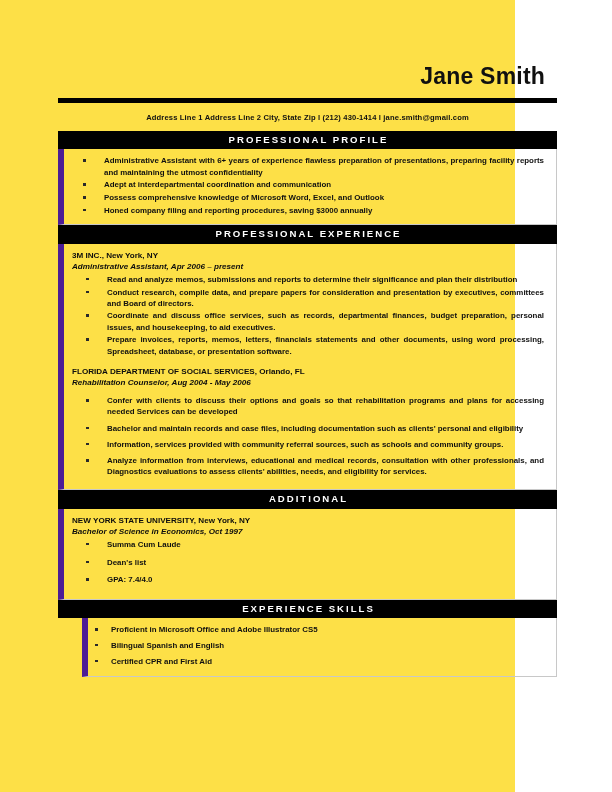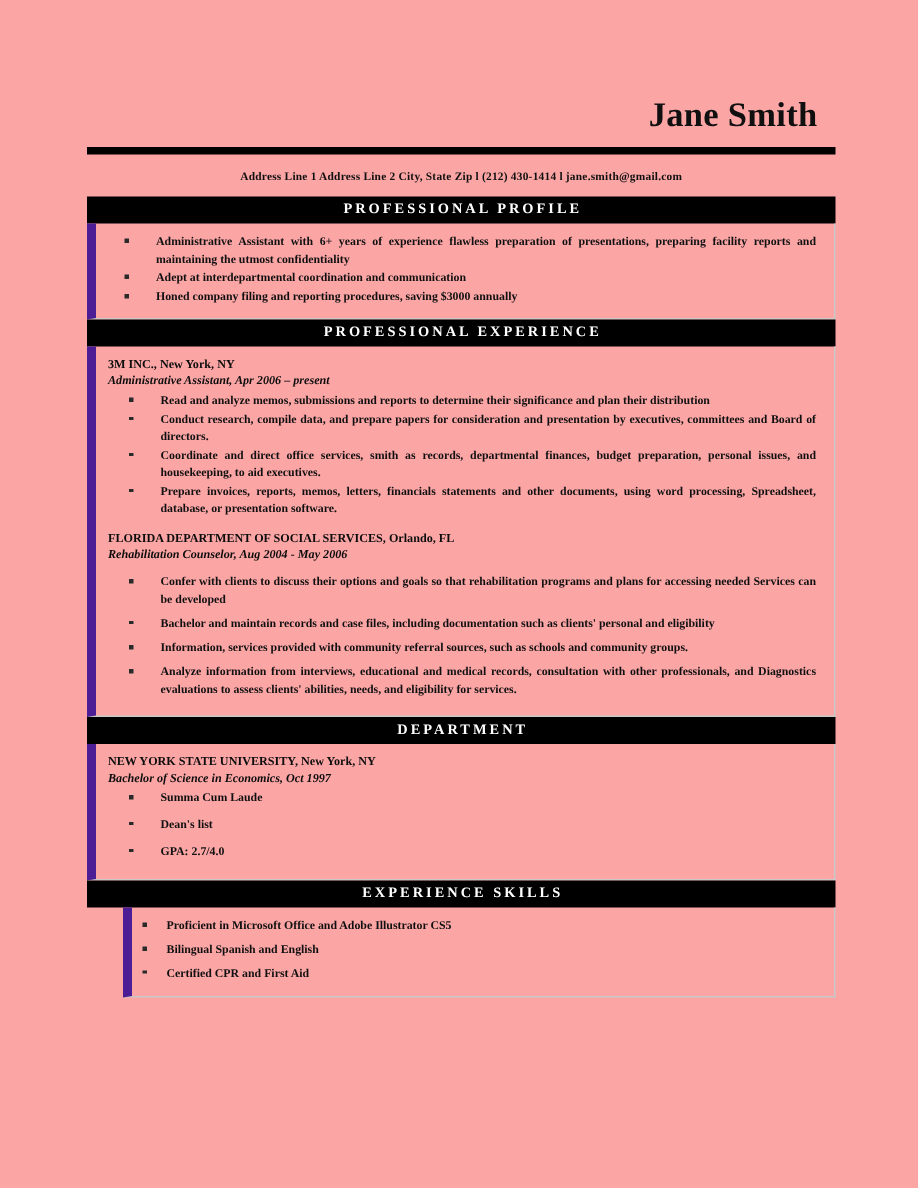--- a/index.html
+++ b/index.html
@@ -10,25 +10,24 @@
   body {
     width: 612px;
     height: 792px;
     font-family: "Liberation Sans", sans-serif;
     color: #000000;
     -webkit-font-smoothing: antialiased;
   }
 
   .page {
     position: relative;
-    width: 612px;
+    width: 515px;
     height: 792px;
-    background: #fca5a5;
+    background: #fde047;
     box-sizing: border-box;
-    font-family: Liberation Serif, serif;
   }
 
   .resume {
     position: absolute;
     left: 58px;
     top: 0;
     width: 499px;
   }
 
   
@@ -169,62 +168,63 @@
       <div class="name">Jane Smith</div>
       <div class="name-rule"></div>
     </div>
     <div class="contact">Address Line 1 Address Line 2 City, State Zip l (212) 430-1414 l jane.smith@gmail.com</div>
 
     <div class="bar">PROFESSIONAL PROFILE</div>
     <div class="box">
       <ul class="bullets">
         <li>Administrative Assistant with 6+ years of experience flawless preparation of presentations, preparing facility reports and maintaining the utmost confidentiality</li>
         <li>Adept at interdepartmental coordination and communication</li>
+        <li>Possess comprehensive knowledge of Microsoft Word, Excel, and Outlook</li>
         <li>Honed company filing and reporting procedures, saving $3000 annually</li>
       </ul>
     </div>
 
     <div class="bar">PROFESSIONAL EXPERIENCE</div>
     <div class="box">
 
       <div class="entry">
         <div class="entry-org">3M INC., New York, NY</div>
         <div class="entry-role">Administrative Assistant, Apr 2006 – present</div>
         <ul class="bullets">
           <li>Read and analyze memos, submissions and reports to determine their significance and plan their distribution</li>
           <li>Conduct research, compile data, and prepare papers for consideration and presentation by executives, committees and Board of directors.</li>
-          <li>Coordinate and direct office services, smith as records, departmental finances, budget preparation, personal issues, and housekeeping, to aid executives.</li>
+          <li>Coordinate and discuss office services, such as records, departmental finances, budget preparation, personal issues, and housekeeping, to aid executives.</li>
           <li>Prepare invoices, reports, memos, letters, financials statements and other documents, using word processing, Spreadsheet, database, or presentation software.</li>
         </ul>
       </div>
 
       <div class="entry entry-gap">
         <div class="entry-org">FLORIDA DEPARTMENT OF SOCIAL SERVICES, Orlando, FL</div>
         <div class="entry-role">Rehabilitation Counselor, Aug 2004 - May 2006</div>
         <ul class="bullets loose">
           <li>Confer with clients to discuss their options and goals so that rehabilitation programs and plans for accessing needed Services can be developed</li>
           <li>Bachelor and maintain records and case files, including documentation such as clients' personal and eligibility</li>
           <li>Information, services provided with community referral sources, such as schools and community groups.</li>
           <li>Analyze information from interviews, educational and medical records, consultation with other professionals, and Diagnostics evaluations to assess clients' abilities, needs, and eligibility for services.</li>
         </ul>
       </div>
 
     </div>
 
-    <div class="bar">DEPARTMENT</div>
+    <div class="bar">ADDITIONAL</div>
     <div class="box">
 
 
       <div class="entry">
         <div class="entry-org">NEW YORK STATE UNIVERSITY, New York, NY</div>
         <div class="entry-role">Bachelor of Science in Economics, Oct 1997</div>
         <ul class="bullets airy">
           <li>Summa Cum Laude</li>
           <li>Dean's list</li>
-          <li>GPA: 2.7/4.0</li>
+          <li>GPA: 7.4/4.0</li>
         </ul>
       </div>
 
     </div>
 
     <div class="bar">EXPERIENCE SKILLS</div>
     <div class="box tight">
       <ul class="bullets flush">
         <li>Proficient in Microsoft Office and Adobe Illustrator CS5</li>
         <li>Bilingual Spanish and English</li>

